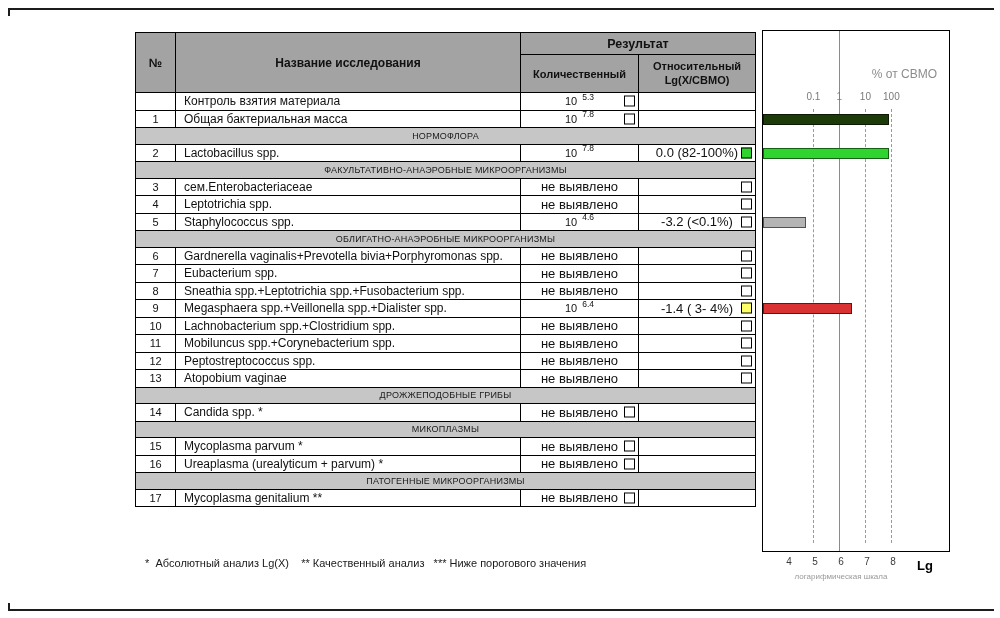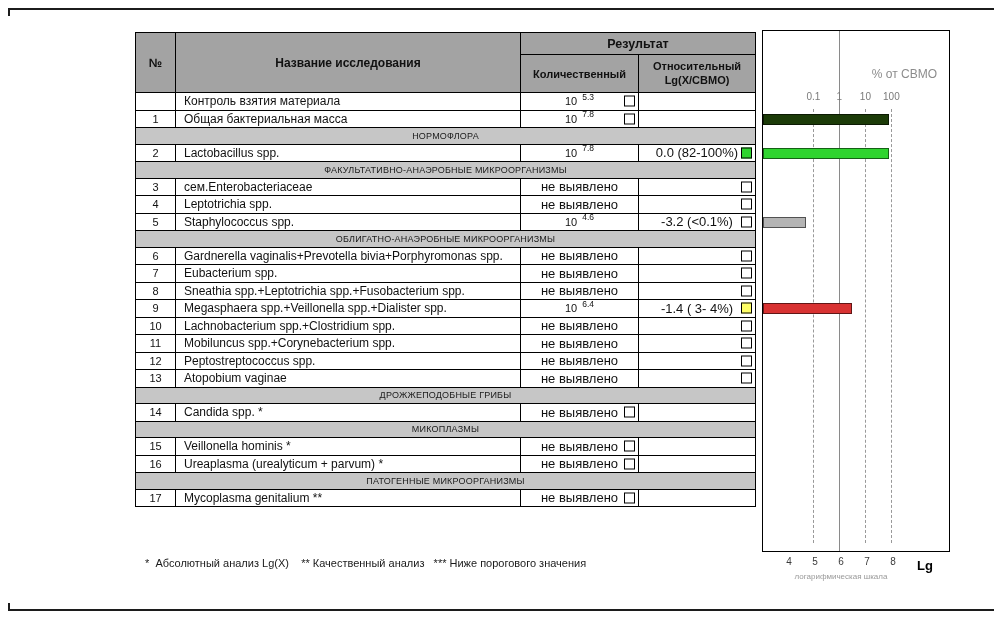--- a/index.html
+++ b/index.html
@@ -200,21 +200,21 @@
           <td class="cell-num">14</td>
           <td class="cell-name">Candida spp. *</td>
           <td class="cell-quant"><span class="q-text">не выявлено</span><span class="checkbox" style="background: rgb(255, 255, 255);"></span></td>
           <td class="cell-rel"></td>
         </tr>
         <tr class="section-row">
           <td class="section-cell" colspan="4">МИКОПЛАЗМЫ</td>
         </tr>
         <tr class="data-row">
           <td class="cell-num">15</td>
-          <td class="cell-name">Veillonella hominis *</td>
+          <td class="cell-name">Mycoplasma parvum *</td>
           <td class="cell-quant"><span class="q-text">не выявлено</span><span class="checkbox" style="background: rgb(255, 255, 255);"></span></td>
           <td class="cell-rel"></td>
         </tr>
         <tr class="data-row">
           <td class="cell-num">16</td>
           <td class="cell-name">Ureaplasma (urealyticum + parvum) *</td>
           <td class="cell-quant"><span class="q-text">не выявлено</span><span class="checkbox" style="background: rgb(255, 255, 255);"></span></td>
           <td class="cell-rel"></td>
         </tr>
         <tr class="section-row">

